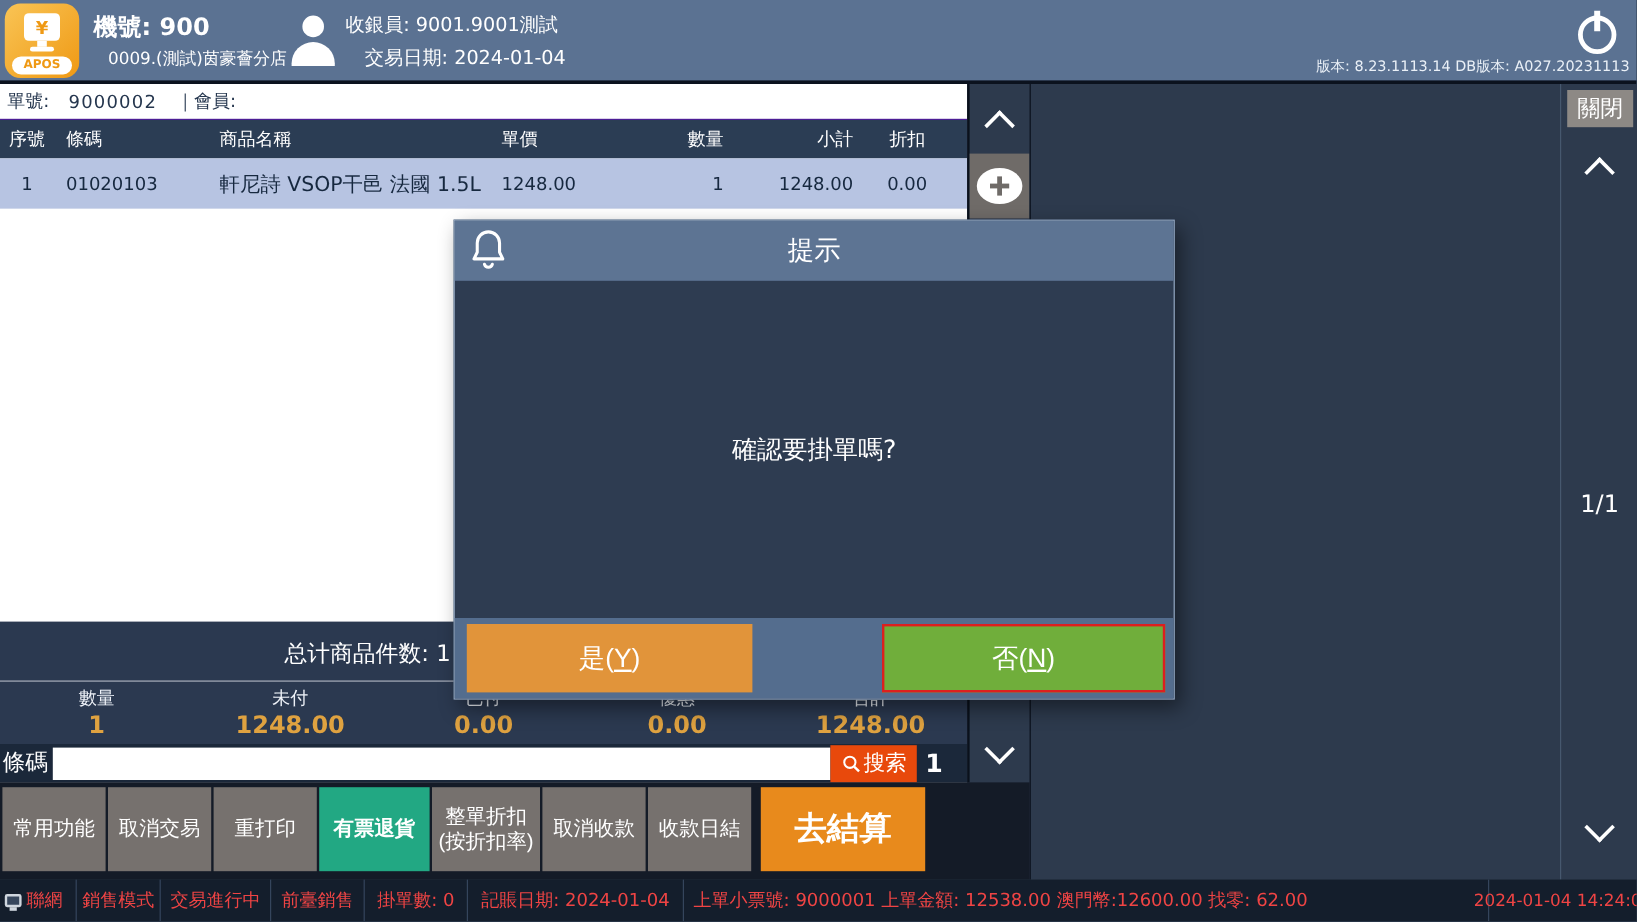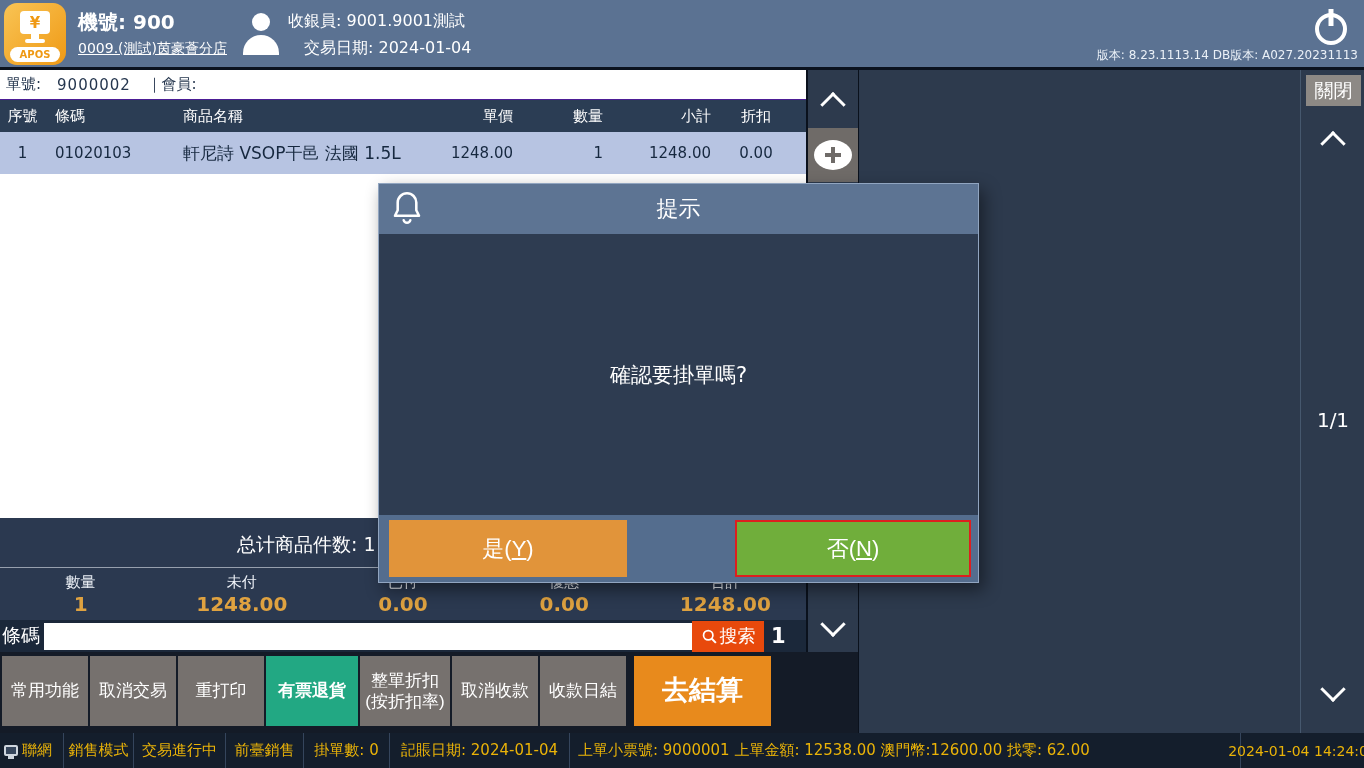--- a/index.html
+++ b/index.html
@@ -13,42 +13,42 @@
   .logo { position:absolute; left:4px; top:3px; width:62px; height:62px; border-radius:13px;
           background:linear-gradient(135deg,#f9c455,#ef9914); }
   .logo .monitor { position:absolute; left:16px; top:8px; width:30px; height:23px; background:#fff;
           border-radius:4px; display:flex; align-items:center; justify-content:center;
           color:#ef9914; font-weight:bold; font-size:15px; }
   .logo .stand { position:absolute; left:27px; top:31px; width:8px; height:5px; background:#fff; }
   .logo .base  { position:absolute; left:21px; top:36px; width:20px; height:4px; background:#fff; border-radius:2px; }
   .logo .pill  { position:absolute; left:6px; bottom:3px; width:50px; height:15px; background:#fff;
           border-radius:8px; color:#ef9914; font-size:10px; font-weight:bold; text-align:center; line-height:15px; }
   .machine-line1 { position:absolute; left:78px; top:9px; font-size:20px; font-weight:bold; }
-  .machine-line2 { position:absolute; left:78px; top:40px; font-size:14px;text-decoration:underline; }
+  .machine-line2 { position:absolute; left:90px; top:40px; font-size:14px; }
   .person { position:absolute; left:239px; top:12px; width:44px; height:44px; }
   .person .head { position:absolute; left:13px; top:1px; width:18px; height:18px; border-radius:50%; background:#fff; }
   .person .shoulders { position:absolute; left:4px; bottom:1px; width:36px; height:20px; border-radius:18px 18px 0 0; background:#fff; }
   .cashier-line1 { position:absolute; left:288px; top:11px; font-size:16px; }
   .cashier-line2 { position:absolute; left:304px; top:38px; font-size:16px; }
   .power-btn { position:absolute; right:12px; top:6px; width:42px; height:42px; cursor:pointer; }
   .version { position:absolute; right:6px; bottom:3px; font-size:12px; color:#eaf0f7; }
 
   
   .left-panel { position:absolute; left:0; top:70px; width:806px; height:582px;
                 display:flex; flex-direction:column; background:#fff; }
   .order-row { height:30px; background:#fff; color:#25364e; font-size:15px;
                display:flex; align-items:center; padding-left:6px; gap:16px; border-bottom:1px solid #4c1d95;}
   .order-row .num { letter-spacing:1px; }
   .thead { height:32px; background:#2b3d54; color:#fff; font-size:15px; display:flex; align-items:center; }
   .trow  { height:42px; background:#b7c4e2; color:#16283f; font-size:15px; display:flex; align-items:center; cursor:pointer; }
   .c-seq  { width:45px; text-align:center; }
   .c-code { width:138px; text-align:left; padding-left:10px; }
   .c-name { flex:1; text-align:left; }
   .trow .c-name { font-size:17px; }
-  .c-price { width:95px; text-align:right; }
+  .c-price { width:95px; }
   .c-qty   { width:90px; text-align:right; }
   .c-sub   { width:108px; text-align:right; }
   .c-disc  { width:95px; text-align:center; padding-right:5px; }
   .tfiller { flex:1; background:#fff; }
   .totalbar { height:50px; background:#2b3950; position:relative; border-bottom:1px solid #97a0ae; }
   .totalbar span { position:absolute; left:237px; top:14px; color:#fff; font-size:19px; }
   .totals { height:52px; background:#2b3950; display:flex; }
   .tcol { flex:1; display:flex; flex-direction:column; align-items:center; justify-content:center; }
   .tcol .lab { color:#eef2f8; font-size:15px; line-height:20px; }
   .tcol .val { color:#dfa240; font-size:20px; font-weight:bold; line-height:24px; }
@@ -95,21 +95,21 @@
              display:flex; align-items:flex-start; padding:4px 0 0 2px; gap:2px; }
   .tb-btn { width:86px; height:70px; background:#76716e; color:#fff; font-size:17px; border:none;
             display:flex; align-items:center; justify-content:center; text-align:center;
             line-height:1.25; cursor:pointer; padding:0 3px; }
   .tb-btn.teal { width:92px; background:#22a883; font-weight:bold; }
   .tb-btn.wide { width:90px; }
   .tb-btn.checkout { width:137px; background:#e88a1c; font-size:27px; font-weight:bold; margin-left:6px; }
 
   
   .statusbar { position:absolute; left:0; top:733px; width:1364px; height:35px; background:#141e2c;
-               display:flex; color:#eab308; font-size:15px; }
+               display:flex; color:#ef4444; font-size:15px; }
   .seg { height:35px; display:flex; align-items:center; justify-content:center;
          border-right:1px solid #35455c; padding:0 4px; white-space:nowrap; }
   .seg.s1 { width:64px; gap:4px; justify-content:flex-start; padding-left:4px; }
   .seg.s2 { width:70px; } .seg.s3 { width:92px; } .seg.s4 { width:78px; }
   .seg.s5 { width:86px; } .seg.s6 { width:180px; }
   .seg.s7 { flex:1; justify-content:flex-start; padding-left:8px; border-right:none; }
   .seg.s8 { width:124px; border-right:none; border-left:1px solid #35455c; font-size:14px; }
   .net-icon { display:inline-block; width:14px; height:11px; border:2px solid #cfd6de; border-radius:2px; position:relative; background:#36465c; }
   .net-icon::after { content:""; position:absolute; left:2px; top:9px; width:6px; height:3px; background:#cfd6de; }
 

